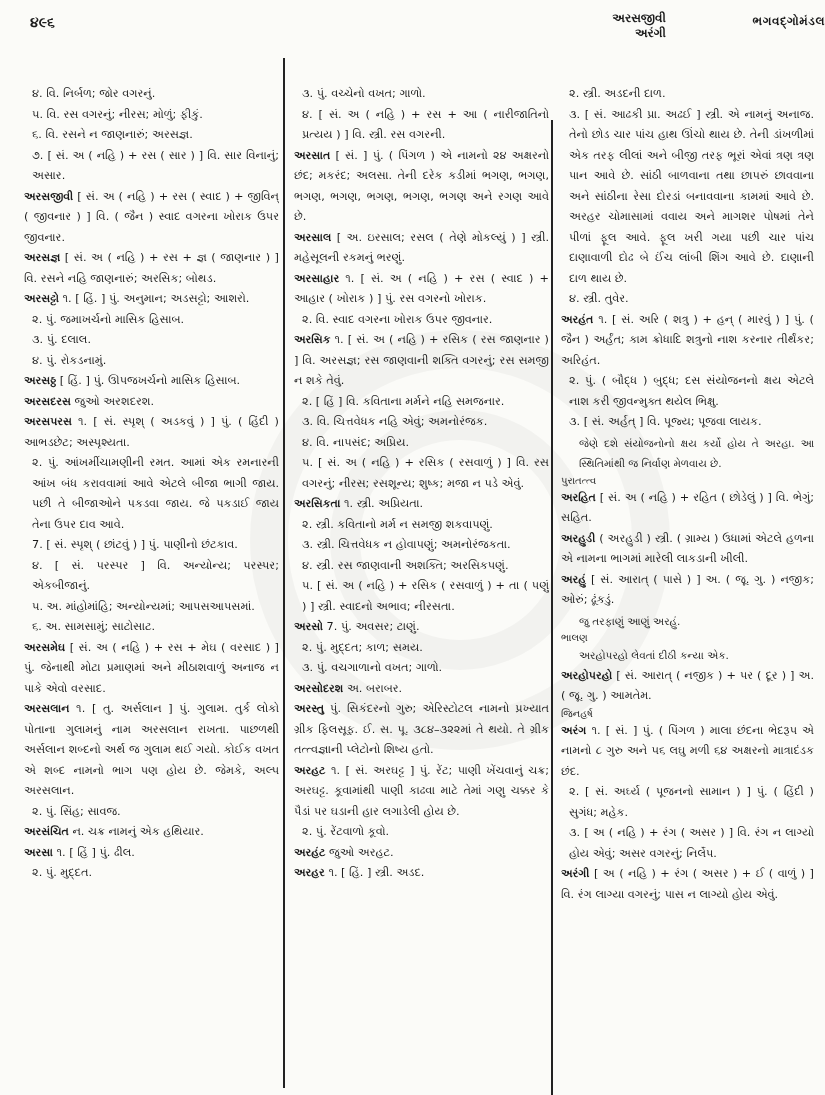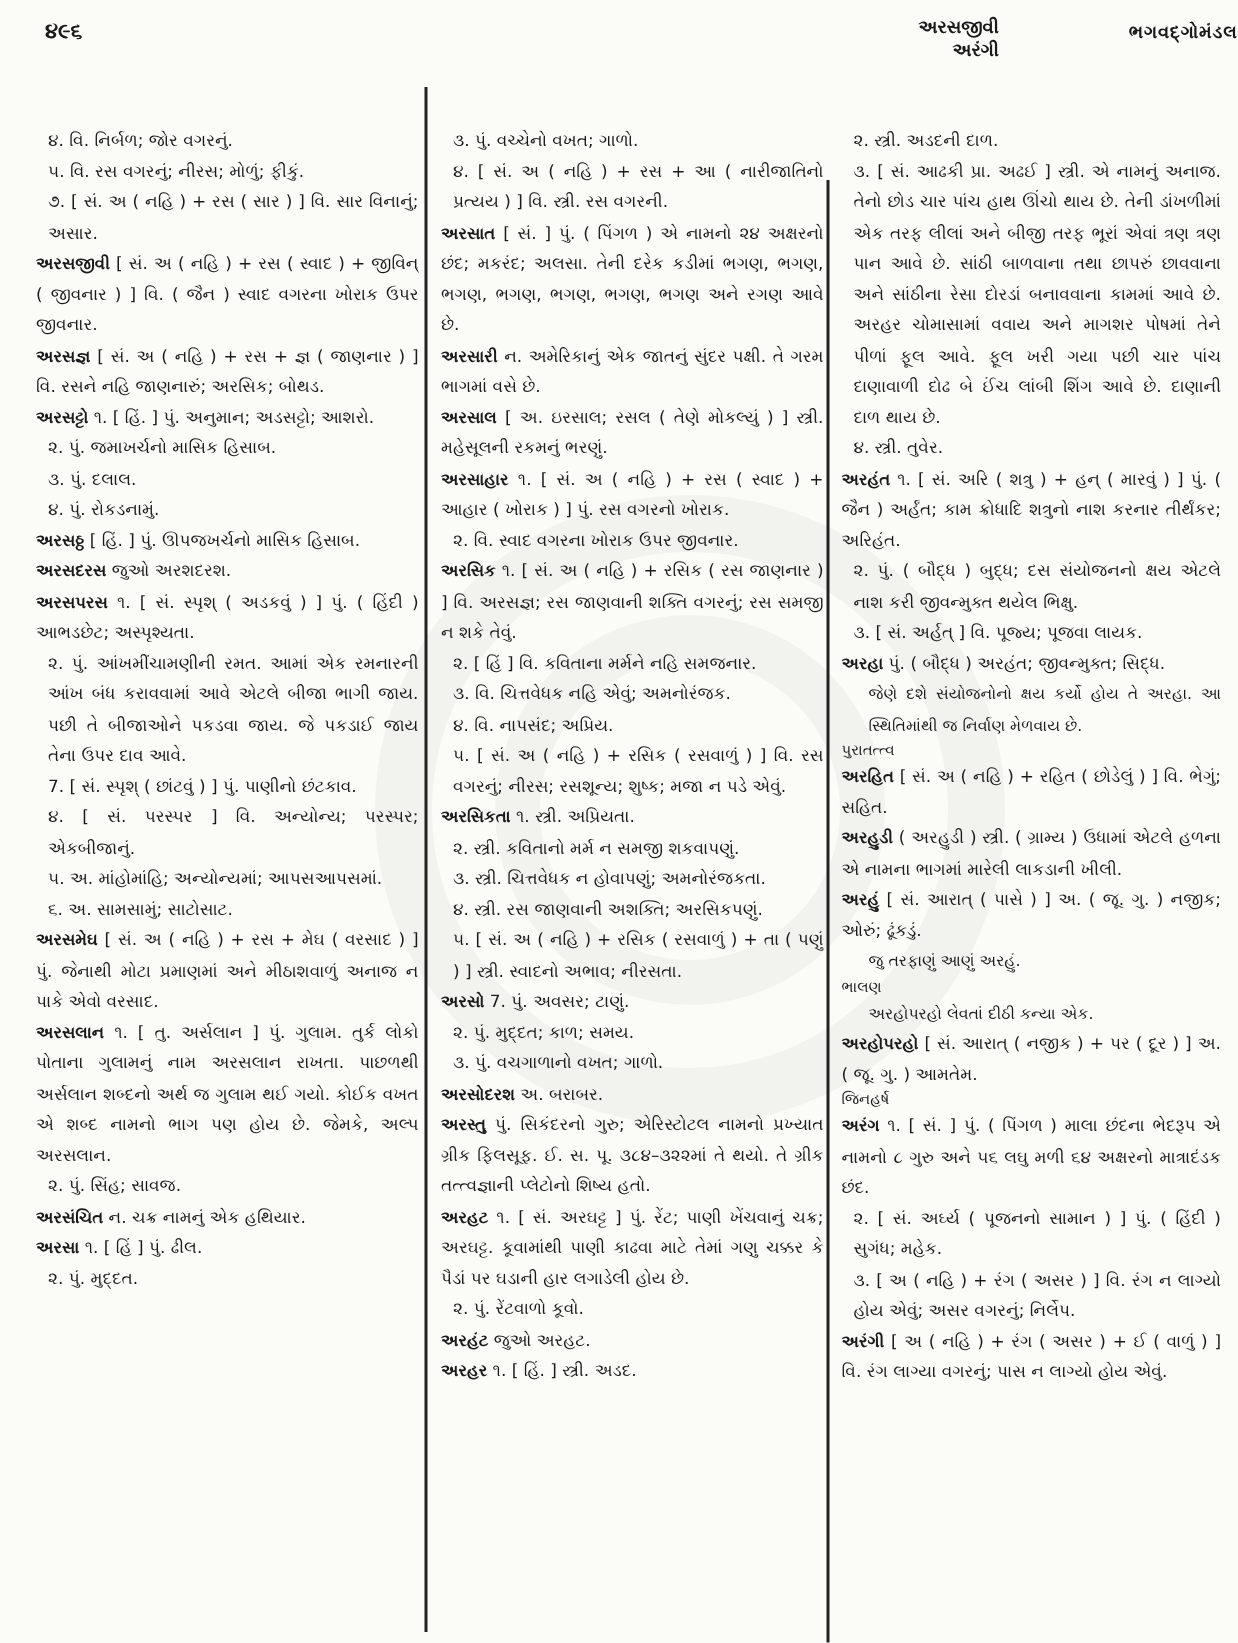--- a/index.html
+++ b/index.html
@@ -15,21 +15,21 @@
     border-radius:50%;
     border:38px solid rgba(0,0,0,0.035);
     box-sizing:border-box;
     pointer-events:none;
   }
   .watermark.inner {
     left:330px; top:410px; width:260px; height:260px;
     border-width:30px;
   }
   .header {
-    position:absolute; top:8px; left:0; width:690px; height:34px;font-family:Liberation Serif, serif;
+    position:absolute; top:8px; left:0; width:690px; height:34px;
   }
   .page-num {
     position:absolute; left:30px; top:6px;
     font-size:14px; font-weight:bold;
   }
   .running-title {
     position:absolute; left:0; width:825px; top:6px; text-align:right;
     font-size:12px; font-weight:bold; letter-spacing:0.5px;
   }
   .guide-words {
@@ -70,20 +70,21 @@
   <div class="guide-words">
     <div>અરસજીવી</div>
     <div>અરંગી</div>
   </div>
 </div>
 
 <div class="columns">
   <div class="col col1">
       <p class="entry sub"><span class="def">૪. વિ. નિર્બળ; જોર વગરનું.</span></p>
       <p class="entry sub"><span class="def">૫. વિ. રસ વગરનું; નીરસ; મોળું; ફીકું.</span></p>
+      <p class="entry sub"><span class="def">૬. વિ. રસને ન જાણનારું; અરસજ્ઞ.</span></p>
       <p class="entry sub"><span class="def">૭. [ સં. અ ( નહિ ) + રસ ( સાર ) ] વિ. સાર વિનાનું; અસાર.</span></p>
       <p class="entry"><span class="hw">અરસજીવી</span> <span class="def">[ સં. અ ( નહિ ) + રસ ( સ્વાદ ) + જીવિન્ ( જીવનાર ) ] વિ. ( જૈન ) સ્વાદ વગરના ખોરાક ઉપર જીવનાર.</span></p>
       <p class="entry"><span class="hw">અરસજ્ઞ</span> <span class="def">[ સં. અ ( નહિ ) + રસ + જ્ઞ ( જાણનાર ) ] વિ. રસને નહિ જાણનારું; અરસિક; બોથડ.</span></p>
       <p class="entry"><span class="hw">અરસટ્ટો</span> <span class="def">૧. [ હિં. ] પું. અનુમાન; અડસટ્ટો; આશરો.</span></p>
       <p class="entry sub"><span class="def">૨. પું. જમાખર્ચનો માસિક હિસાબ.</span></p>
       <p class="entry sub"><span class="def">૩. પું. દલાલ.</span></p>
       <p class="entry sub"><span class="def">૪. પું. રોકડનામું.</span></p>
       <p class="entry"><span class="hw">અરસઠ્ઠ</span> <span class="def">[ હિં. ] પું. ઊપજખર્ચનો માસિક હિસાબ.</span></p>
       <p class="entry"><span class="hw">અરસદરસ</span> <span class="def">જુઓ અરશદરશ.</span></p>
       <p class="entry"><span class="hw">અરસપરસ</span> <span class="def">૧. [ સં. સ્પૃશ્ ( અડકવું ) ] પું. ( હિંદી ) આભડછેટ; અસ્પૃશ્યતા.</span></p>
@@ -97,21 +98,20 @@
       <p class="entry sub"><span class="def">૨. પું. સિંહ; સાવજ.</span></p>
       <p class="entry"><span class="hw">અરસંચિત</span> <span class="def">ન. ચક્ર નામનું એક હથિયાર.</span></p>
       <p class="entry"><span class="hw">અરસા</span> <span class="def">૧. [ હિં ] પું. ઢીલ.</span></p>
       <p class="entry sub"><span class="def">૨. પું. મુદ્દત.</span></p>
     </div>
   <div class="divider div1"></div>
   <div class="col col2">
       <p class="entry sub"><span class="def">૩. પું. વચ્ચેનો વખત; ગાળો.</span></p>
       <p class="entry sub"><span class="def">૪. [ સં. અ ( નહિ ) + રસ + આ ( નારીજાતિનો પ્રત્યય ) ] વિ. સ્ત્રી. રસ વગરની.</span></p>
       <p class="entry"><span class="hw">અરસાત</span> <span class="def">[ સં. ] પું. ( પિંગળ ) એ નામનો ૨૪ અક્ષરનો છંદ; મકરંદ; અલસા. તેની દરેક કડીમાં ભગણ, ભગણ, ભગણ, ભગણ, ભગણ, ભગણ, ભગણ અને રગણ આવે છે.</span></p>
-      <p class="entry"><span class="hw">અરસારી</span> <span class="def">ન. અમેરિકાનું એક જાતનું સુંદર પક્ષી. તે ગરમ ભાગમાં વસે છે.</span></p>
       <p class="entry"><span class="hw">અરસાલ</span> <span class="def">[ અ. ઇરસાલ; રસલ ( તેણે મોકલ્યું ) ] સ્ત્રી. મહેસૂલની રકમનું ભરણું.</span></p>
       <p class="entry"><span class="hw">અરસાહાર</span> <span class="def">૧. [ સં. અ ( નહિ ) + રસ ( સ્વાદ ) + આહાર ( ખોરાક ) ] પું. રસ વગરનો ખોરાક.</span></p>
       <p class="entry sub"><span class="def">૨. વિ. સ્વાદ વગરના ખોરાક ઉપર જીવનાર.</span></p>
       <p class="entry"><span class="hw">અરસિક</span> <span class="def">૧. [ સં. અ ( નહિ ) + રસિક ( રસ જાણનાર ) ] વિ. અરસજ્ઞ; રસ જાણવાની શક્તિ વગરનું; રસ સમજી ન શકે તેવું.</span></p>
       <p class="entry sub"><span class="def">૨. [ હિં ] વિ. કવિતાના મર્મને નહિ સમજનાર.</span></p>
       <p class="entry sub"><span class="def">૩. વિ. ચિત્તવેધક નહિ એવું; અમનોરંજક.</span></p>
       <p class="entry sub"><span class="def">૪. વિ. નાપસંદ; અપ્રિય.</span></p>
       <p class="entry sub"><span class="def">૫. [ સં. અ ( નહિ ) + રસિક ( રસવાળું ) ] વિ. રસ વગરનું; નીરસ; રસશૂન્ય; શુષ્ક; મજા ન પડે એવું.</span></p>
       <p class="entry"><span class="hw">અરસિકતા</span> <span class="def">૧. સ્ત્રી. અપ્રિયતા.</span></p>
       <p class="entry sub"><span class="def">૨. સ્ત્રી. કવિતાનો મર્મ ન સમજી શકવાપણું.</span></p>
@@ -129,21 +129,20 @@
       <p class="entry"><span class="hw">અરહર</span> <span class="def">૧. [ હિં. ] સ્ત્રી. અડદ.</span></p>
     </div>
   <div class="divider div2"></div>
   <div class="col col3">
       <p class="entry sub"><span class="def">૨. સ્ત્રી. અડદની દાળ.</span></p>
       <p class="entry sub"><span class="def">૩. [ સં. આઢકી પ્રા. અઢઈ ] સ્ત્રી. એ નામનું અનાજ. તેનો છોડ ચાર પાંચ હાથ ઊંચો થાય છે. તેની ડાંખળીમાં એક તરફ લીલાં અને બીજી તરફ ભૂરાં એવાં ત્રણ ત્રણ પાન આવે છે. સાંઠી બાળવાના તથા છાપરું છાવવાના અને સાંઠીના રેસા દોરડાં બનાવવાના કામમાં આવે છે. અરહર ચોમાસામાં વવાય અને માગશર પોષમાં તેને પીળાં ફૂલ આવે. ફૂલ ખરી ગયા પછી ચાર પાંચ દાણાવાળી દોઢ બે ઈંચ લાંબી શિંગ આવે છે. દાણાની દાળ થાય છે.</span></p>
       <p class="entry sub"><span class="def">૪. સ્ત્રી. તુવેર.</span></p>
       <p class="entry"><span class="hw">અરહંત</span> <span class="def">૧. [ સં. અરિ ( શત્રુ ) + હન્ ( મારવું ) ] પું. ( જૈન ) અર્હંત; કામ ક્રોધાદિ શત્રુનો નાશ કરનાર તીર્થંકર; અરિહંત.</span></p>
       <p class="entry sub"><span class="def">૨. પું. ( બૌદ્ધ ) બુદ્ધ; દસ સંયોજનનો ક્ષય એટલે નાશ કરી જીવન્મુક્ત થયેલ ભિક્ષુ.</span></p>
       <p class="entry sub"><span class="def">૩. [ સં. અર્હત્ ] વિ. પૂજ્ય; પૂજવા લાયક.</span></p>
-      <p class="entry"><span class="hw">અરહા</span> <span class="def">પું. ( બૌદ્ધ ) અરહંત; જીવન્મુક્ત; સિદ્ધ.</span></p>
       <p class="entry quote"><span class="def">જેણે દશે સંયોજનોનો ક્ષય કર્યો હોય તે અરહા. આ સ્થિતિમાંથી જ નિર્વાણ મેળવાય છે.</span></p>
       <p class="entry source"><span class="def">પુરાતત્ત્વ</span></p>
       <p class="entry"><span class="hw">અરહિત</span> <span class="def">[ સં. અ ( નહિ ) + રહિત ( છોડેલું ) ] વિ. ભેગું; સહિત.</span></p>
       <p class="entry"><span class="hw">અરહુડી</span> <span class="def">( અરહુડી ) સ્ત્રી. ( ગ્રામ્ય ) ઉધામાં એટલે હળના એ નામના ભાગમાં મારેલી લાકડાની ખીલી.</span></p>
       <p class="entry"><span class="hw">અરહું</span> <span class="def">[ સં. આરાત્ ( પાસે ) ] અ. ( જૂ. ગુ. ) નજીક; ઓરું; ઢૂંકડું.</span></p>
       <p class="entry quote"><span class="def">જુ તરફાણું આણું અરહું.</span></p>
       <p class="entry source"><span class="def">ભાલણ</span></p>
       <p class="entry quote"><span class="def">અરહોપરહો લેવતાં દીઠી કન્યા એક.</span></p>
       <p class="entry"><span class="hw">અરહોપરહો</span> <span class="def">[ સં. આરાત્ ( નજીક ) + પર ( દૂર ) ] અ. ( જૂ. ગુ. ) આમતેમ.</span></p>
       <p class="entry source"><span class="def">જિનહર્ષ</span></p>

